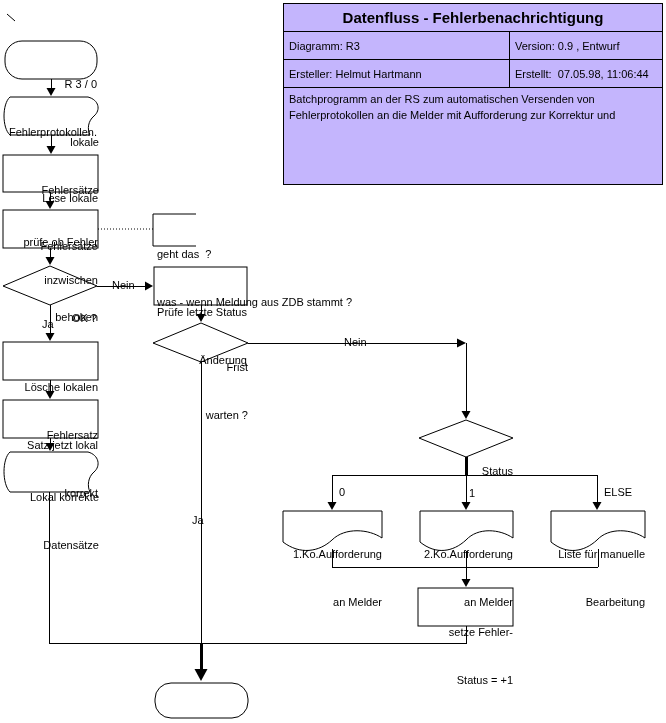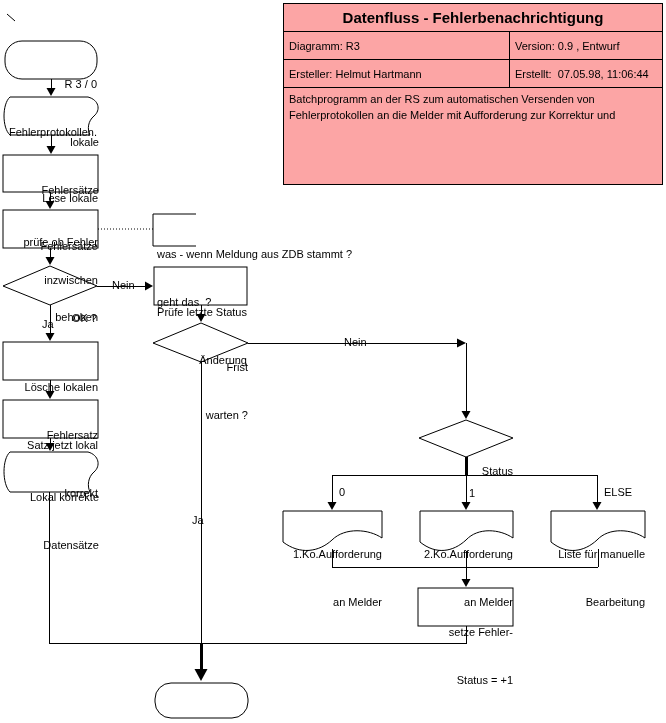--- a/index.html
+++ b/index.html
@@ -10,21 +10,21 @@
   svg{position:absolute;left:0;top:0;}
   .lbl{
     position:absolute;font-size:11px;line-height:16px;text-align:right;
     white-space:pre;z-index:3;
   }
   .lbl.left{text-align:left;}
   .lbl.lh12{line-height:12.5px;}
   
   #titleblock{
     position:absolute;left:283px;top:3px;width:380px;height:182px;
-    border:1px solid #000;box-sizing:border-box;z-index:3;background:#fca5a5;
+    border:1px solid #000;box-sizing:border-box;z-index:3;background:#c4b5fd;
     font-size:11px;
   }
   #titleblock .trow{display:flex;border-bottom:1px solid #000;box-sizing:border-box;}
   #titleblock .title-row{
     height:28px;align-items:center;justify-content:center;
     font-weight:bold;font-size:15px;
   }
   #titleblock .meta-row{height:28px;}
   #titleblock .cell{
     display:flex;align-items:center;padding-left:5px;box-sizing:border-box;
@@ -126,22 +126,22 @@
   <div class="lbl" style="left:3px;top:158px;width:95px">
     <div>Lese lokale</div>
     <div>Fehlersätze</div>
   </div>
   <div class="lbl lh12" style="left:3px;top:211px;width:95px">
     <div>prüfe ob Fehler</div>
     <div>inzwischen</div>
     <div>behoben</div>
   </div>
   <div class="lbl left" style="left:157px;top:214px;">
+    <div>geht das  ?</div>
     <div>was - wenn Meldung aus ZDB stammt ?</div>
-    <div>geht das  ?</div>
   </div>
   <div class="lbl" style="left:3px;top:278px;width:94px">
     <div>OK ?</div>
   </div>
   <div class="lbl" style="left:154px;top:272px;width:93px">
     <div>Prüfe letzte Status</div>
     <div>Änderung</div>
   </div>
   <div class="lbl" style="left:153px;top:327px;width:95px">
     <div>Frist</div>

